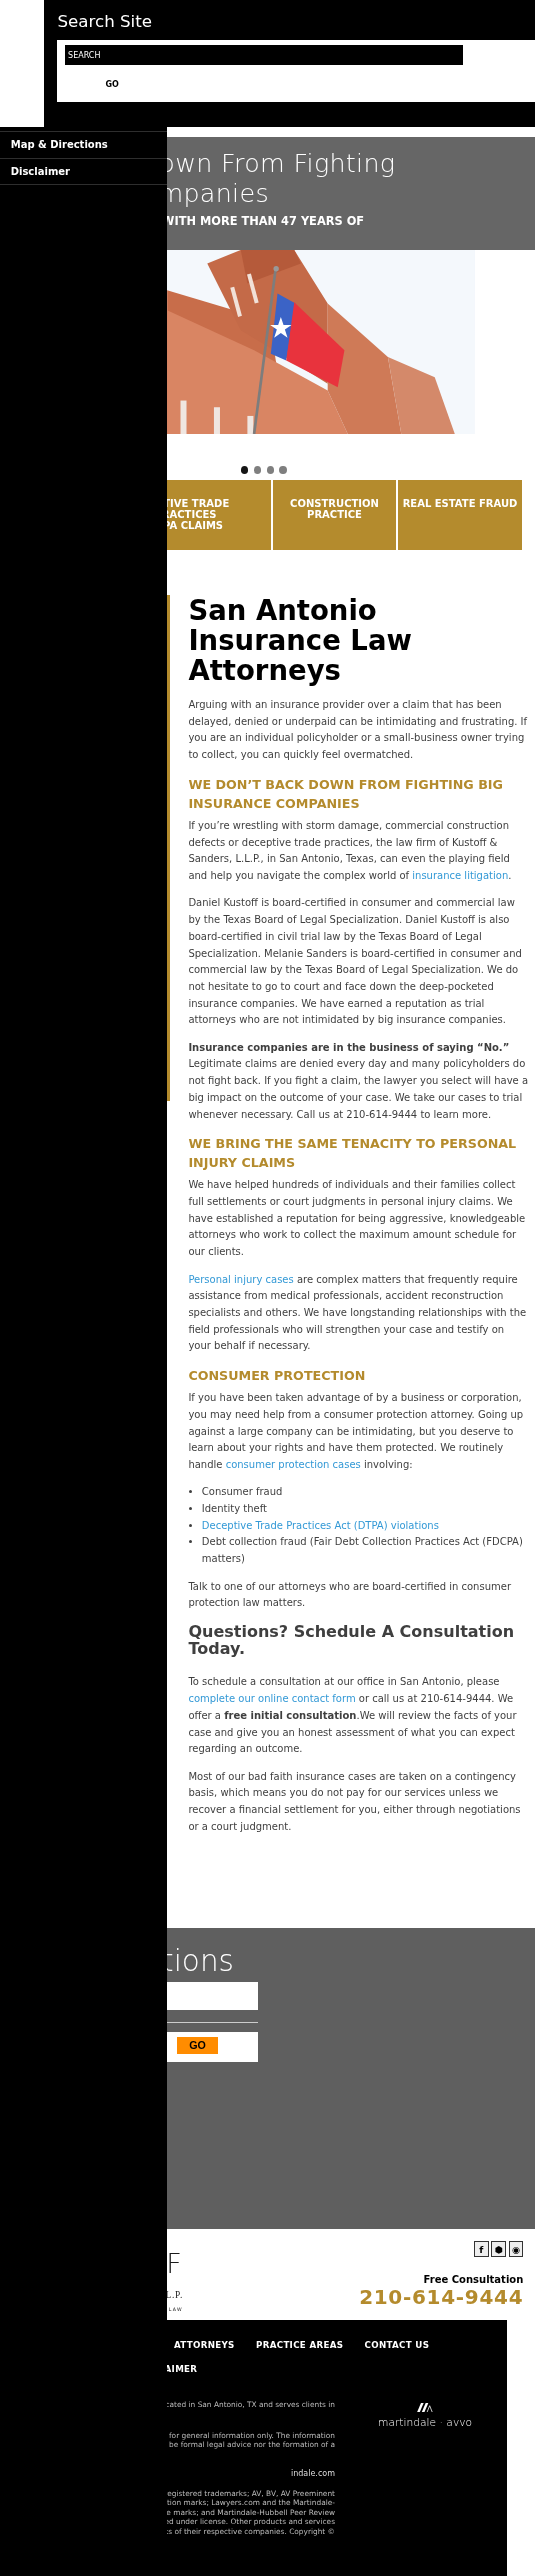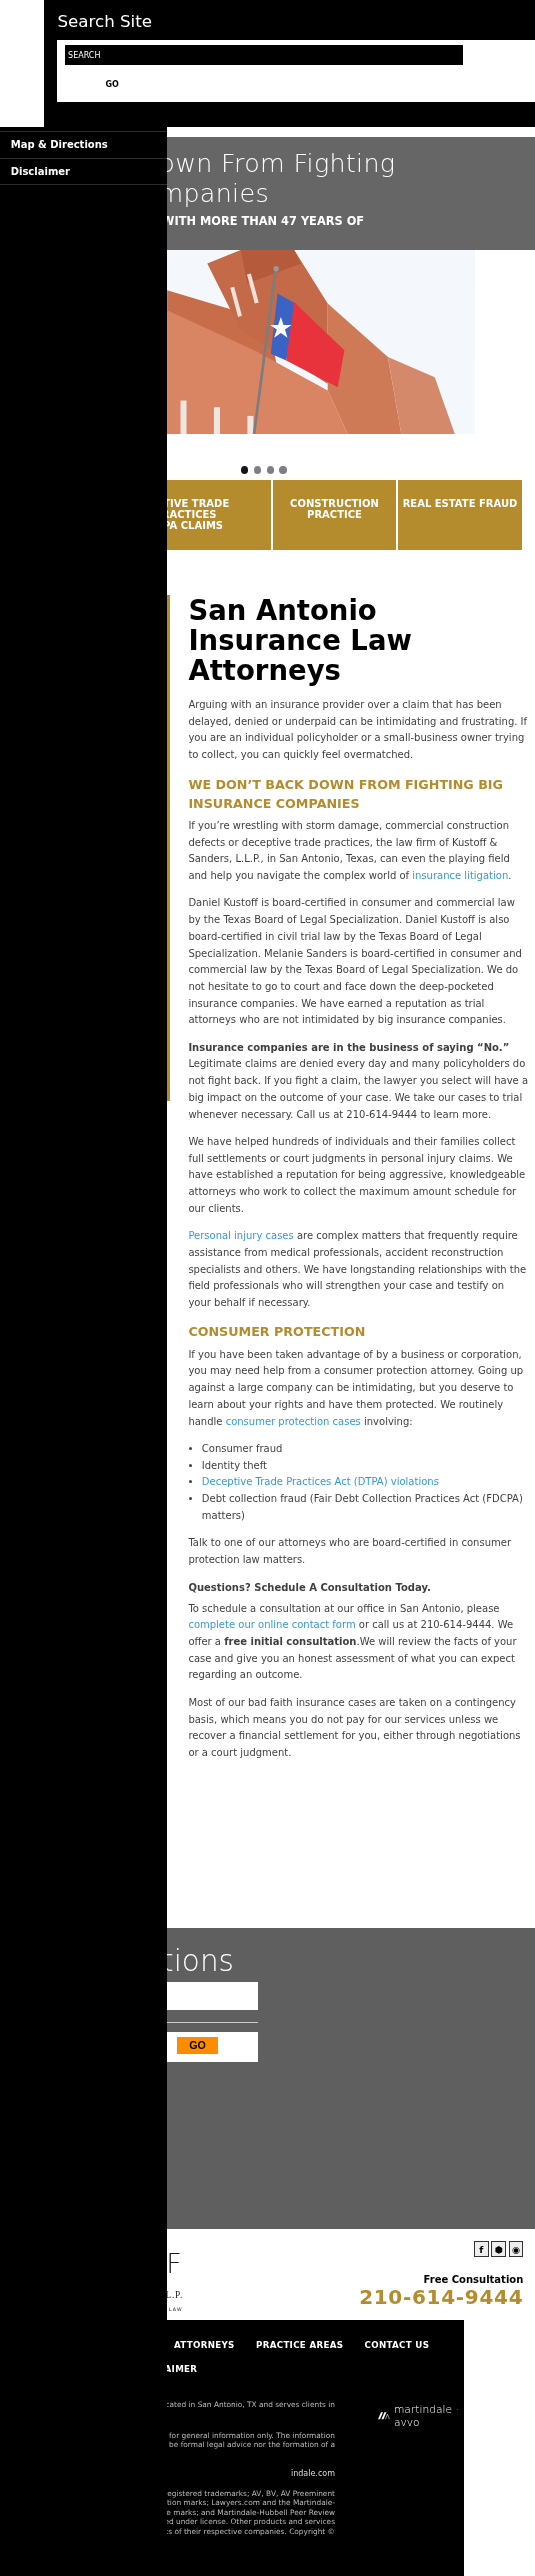--- a/index.html
+++ b/index.html
@@ -24,21 +24,21 @@
   .tile-1 { width: 271px; padding-left: 100px; }
   .tile-2 { width: 123px; }
   .tile-3 { width: 124px; }
 
   .content { position: absolute; left: 167px; top: 595px; width: 368px; }
   .gold-rail { position: absolute; left: 0; top: 0; width: 2.7px; height: 506px; background: #b48b2d; }
   .inner { padding-left: 21.4px; padding-right: 6.7px; color: #3f3f3f; }
   .page-title { font-size: 27.5px; font-weight: bold; color: #000; line-height: 30px; margin-top: 0; margin-bottom: 12px; }
   .p { font-size: 10px; line-height: 16.7px; margin-bottom: 10.7px; }
   .h2 { font-size: 12.7px; font-weight: bold; color: #b48b2d; line-height: 19px; margin-bottom: 5.4px; margin-top: 2.7px; }
-  .h3 { font-size: 10px; font-weight: bold; color: #3f3f3f; line-height: 17.4px; margin-bottom: 4px; }
+  .h3 { font-size: 16px; font-weight: bold; color: #3f3f3f; line-height: 17.4px; margin-bottom: 17px; }
   a.lnk { color: #3399d6; text-decoration: none; }
   ul.bullets { margin-left: 13.4px; margin-bottom: 10.7px; }
   ul.bullets li { font-size: 10px; line-height: 16.7px; }
 
   .directions { position: absolute; left: 0; top: 1928px; width: 536px; height: 301px; background: #5f5f5f; }
   .dir-title { position: absolute; left: 0; top: 17.4px; width: 234px; text-align: right; color: #fff; font-size: 29.5px; font-weight: 200; line-height: 33px; }
   .dir-loc { position: absolute; left: 114px; top: 54px; width: 144px; height: 28px; background: #fff; color: #000; font-weight: bold; font-size: 9.4px; padding: 12px 0 0 0; text-align: right; padding-right: 110px; }
   .dir-line { position: absolute; left: 114px; top: 94px; width: 144px; height: 0.7px; background: #ccc; }
   .dir-input { position: absolute; left: 114px; top: 104px; width: 144px; height: 30px; background: #fff; }
   .dir-go { position: absolute; left: 63px; top: 4.7px; width: 41px; height: 17.4px; background: #ff8c00; color: #000; font-weight: bold; font-size: 10.7px; text-align: center; line-height: 17.4px; border: none; }
@@ -47,29 +47,29 @@
   .logo { position: absolute; left: 54px; top: 20px; width: 201px; color: #1a1a1a; }
   .logo-top { font-size: 27px; font-weight: 200; letter-spacing: 1.3px; line-height: 27px; text-align: right; padding-right: 72px; font-family: "DejaVu Sans", sans-serif; }
   .logo-bottom { font-size: 27px; font-weight: 200; line-height: 23px; text-align: right; padding-right: 72px; }
   .logo-llp { font-family: "Liberation Serif", serif; font-size: 9.4px; letter-spacing: 0.7px; }
   .logo-tag { font-size: 4.7px; letter-spacing: 1.3px; text-align: right; padding-right: 72px; }
   .socials { position: absolute; right: 12.7px; top: 11.4px; display: flex; gap: 2.7px; }
   .soc { width: 14.7px; height: 16px; border: 0.7px solid #333; background: #eee; display: flex; align-items: center; justify-content: center; font-size: 9.4px; font-weight: bold; color: #000; }
   .free { position: absolute; right: 12.7px; top: 44px; font-weight: bold; font-size: 10px; color: #000; }
   .phone { position: absolute; right: 12.7px; top: 55px; font-weight: bold; font-size: 20px; color: #b48b2d; letter-spacing: 0.7px; }
 
-  .footer { position: absolute; left: 0; top: 2320px; width: 464px; height: 256px; background: #000; color: #fff; }
+  .footer { position: absolute; left: 0; top: 2320px; width: 507px; height: 256px; background: #000; color: #fff; }
   .fnav { position: absolute; left: 174px; top: 20px; display: flex; gap: 21.4px; font-weight: bold; font-size: 8.7px; letter-spacing: 0.3px; }
   .fnav2 { position: absolute; left: 161px; top: 44px; font-weight: bold; font-size: 8.7px; letter-spacing: 0.3px; }
   .ftext { position: absolute; left: 67px; font-size: 7.4px; line-height: 9.4px; color: #bbb; width: 268px; text-align: right; }
   .ft1 { top: 80px; }
   .ft2 { top: 111px; }
   .ft3 { top: 149px; color: #ddd; font-size: 8px; }
   .ft4 { top: 169px; }
-  .martindale { position: absolute; left: 378px; top: 83px; color: #fff; font-size: 10.7px; font-weight: 300; display: flex; align-items: center; gap: 4px; }
+  .martindale { position: absolute; left: 378px; top: 83px; color: #fff; font-size: 10.7px; font-weight: 300; display: flex; align-items: center; gap: 4px; flex-direction: column; }
   .mlogo { display: inline-block; width: 16px; height: 9.4px; }
 
   
   .sidebar { position: absolute; left: 0; top: 127px; width: 167px; height: 2449px; background: #000; font-weight: bold; }
   .side-item { display: block; color: #fff; font-size: 10px; height: 27px; line-height: 25.4px; padding-left: 10.7px; border-top: 0.7px solid #2e2e2e; cursor: pointer; }
   .side-item:last-child { border-bottom: 0.7px solid #2e2e2e; }
   .side-list { margin-top: 4px; }
 
   
   .search-overlay { position: absolute; left: 0; top: 0; width: 536px; height: 127px; background: #000; margin-left: 44px; }
@@ -145,20 +145,21 @@
     <div class="gold-rail"></div>
     <div class="inner">
       <h1 class="page-title">San Antonio Insurance Law Attorneys</h1>
       <p class="p">Arguing with an insurance provider over a claim that has been delayed, denied or underpaid can be intimidating and frustrating. If you are an individual policyholder or a small-business owner trying to collect, you can quickly feel overmatched.</p>
 
       <h2 class="h2">WE DON’T BACK DOWN FROM FIGHTING BIG INSURANCE COMPANIES</h2>
       <p class="p"><span>If you’re wrestling with storm damage, commercial construction defects or deceptive trade practices, the law firm of Kustoff &amp; Sanders, L.L.P., in San Antonio, Texas, can even the playing field and help you navigate the complex world of </span><a class="lnk" href="#">insurance litigation</a><span>.</span></p>
       <p class="p">Daniel Kustoff is board-certified in consumer and commercial law by the Texas Board of Legal Specialization. Daniel Kustoff is also board-certified in civil trial law by the Texas Board of Legal Specialization.  Melanie Sanders is board-certified in consumer and commercial law by the Texas Board of Legal Specialization.  We do not hesitate to go to court and face down the deep-pocketed insurance companies. We have earned a reputation as trial attorneys who are not intimidated by big insurance companies.</p>
       <p class="p"><strong>Insurance companies are in the business of saying “No.”</strong><span> Legitimate claims are denied every day and many policyholders do not fight back. If you fight a claim, the lawyer you select will have a big impact on the outcome of your case. We take our cases to trial whenever necessary. Call us at 210-614-9444 to learn more.</span></p>
 
+      <h2 class="h2">WE BRING THE SAME TENACITY TO PERSONAL INJURY CLAIMS</h2>
       <p class="p">We have helped hundreds of individuals and their families collect full settlements or court judgments in personal injury claims. We have established a reputation for being aggressive, knowledgeable attorneys who work to collect the maximum amount schedule for our clients.</p>
       <p class="p"><a class="lnk" href="#">Personal injury cases</a><span> are complex matters that frequently require assistance from medical professionals, accident reconstruction specialists and others. We have longstanding relationships with the field professionals who will strengthen your case and testify on your behalf if necessary.</span></p>
 
       <h2 class="h2">CONSUMER PROTECTION</h2>
       <p class="p"><span>If you have been taken advantage of by a business or corporation, you may need help from a consumer protection attorney. Going up against a large company can be intimidating, but you deserve to learn about your rights and have them protected. We routinely handle </span><a class="lnk" href="#">consumer protection cases</a><span> involving:</span></p>
       <ul class="bullets">
         <li>Consumer fraud</li>
         <li>Identity theft</li>
         <li><a class="lnk" href="#">Deceptive Trade Practices Act (DTPA) violations</a></li>
         <li>Debt collection fraud (Fair Debt Collection Practices Act (FDCPA) matters)</li>

